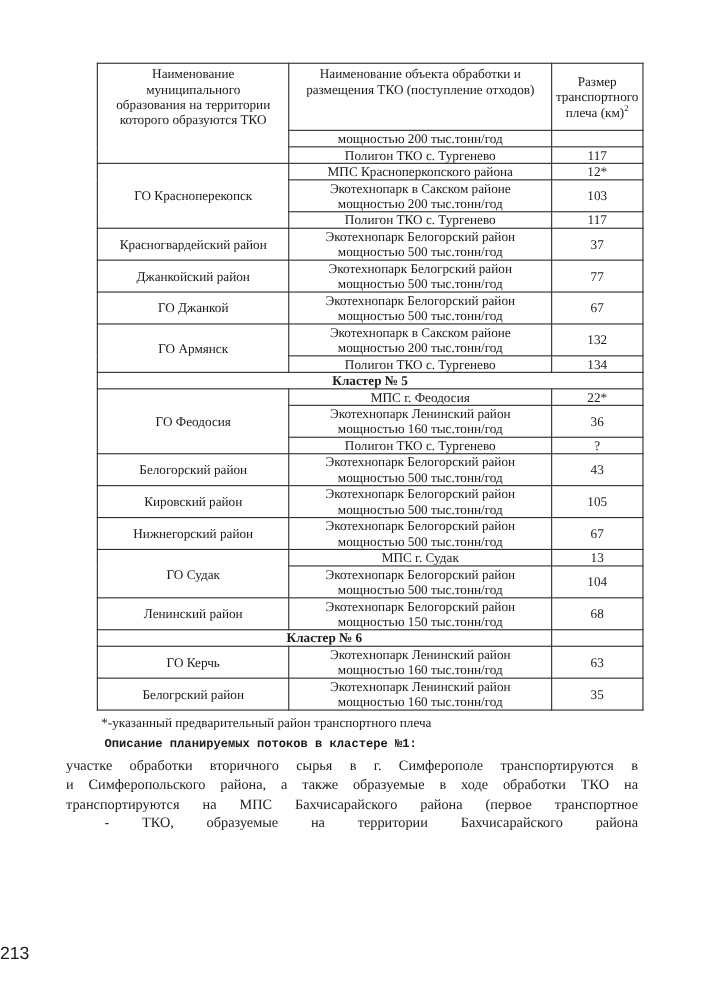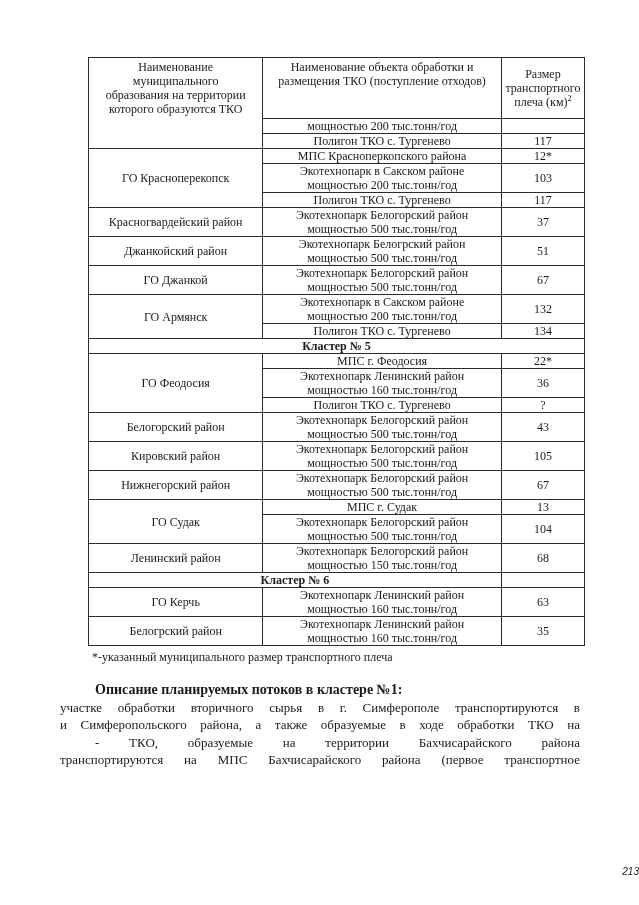--- a/index.html
+++ b/index.html
@@ -37,42 +37,42 @@
   td.va-t{vertical-align:top;padding-top:1px;}
   td.cluster{font-weight:bold;height:14px;}
   td.big{font-size:15px;line-height:17px;}
   sup{font-size:8px;line-height:0;}
   .footnote{
     margin-top:4px;
     margin-left:32px;
     font-size:12px;
   }
   .heading{
-    margin-top:16px;
+    margin-top:4px;
     font-weight:bold;
-    font-size:14px;
+    font-size:11px;
     line-height:17.5px;
     text-indent:35px;
+    font-family:Liberation Mono, monospace;
   }
   .pline{
     font-size:13px;
     line-height:17.5px;
     text-align:justify;
     text-align-last:justify;
   }
   .pline.first{text-indent:35px;}
   .pline.lastline{text-align-last:left;}
   .pagenum{
     position:absolute;
     bottom:28px;left:0;right:0;
-    text-align:right;
+    text-align:left;
     font-family:"Liberation Sans", sans-serif;
-    font-size:10px;
+    font-size:16px;
     color:#1a1a1a;
-    font-style:italic;
   }
 </style>
 </head>
 <body>
 
 <div class="content">
 
   <table class="tko">
     <colgroup>
         <col class="w1">
@@ -116,21 +116,21 @@
         <tr>
           <td class="c1 va-b">Красногвардейский район</td>
           <td class="c2">Экотехнопарк Белогорский район
 мощностью 500 тыс.тонн/год</td>
           <td class="c3">37</td>
         </tr>
         <tr>
           <td class="c1 va-b">Джанкойский район</td>
           <td class="c2">Экотехнопарк Белогрский район
 мощностью 500 тыс.тонн/год</td>
-          <td class="c3">51</td>
+          <td class="c3">77</td>
         </tr>
         <tr>
           <td class="c1">ГО Джанкой</td>
           <td class="c2">Экотехнопарк Белогорский район
 мощностью 500 тыс.тонн/год</td>
           <td class="c3">67</td>
         </tr>
         <tr>
           <td rowspan="2" class="c1">ГО Армянск</td>
           <td class="c2">Экотехнопарк в Сакском районе
@@ -204,30 +204,30 @@
         </tr>
         <tr>
           <td class="c1 va-b">Белогрский район</td>
           <td class="c2">Экотехнопарк Ленинский район
 мощностью 160 тыс.тонн/год</td>
           <td class="c3">35</td>
         </tr>
       </tbody>
   </table>
 
-  <div class="footnote">*-указанный муниципального размер транспортного плеча</div>
+  <div class="footnote">*-указанный предварительный район транспортного плеча</div>
 
   <div class="heading">Описание планируемых потоков в кластере №1:</div>
 
   <div id="paras">
       <div>
         <div class="pline">участке обработки вторичного сырья в г. Симферополе транспортируются в</div>
         <div class="pline">и Симферопольского района, а также образуемые в ходе обработки ТКО на</div>
       </div>
       <div>
+        <div class="pline">транспортируются на МПС Бахчисарайского района (первое транспортное</div>
         <div class="pline first">- ТКО, образуемые на территории Бахчисарайского района</div>
-        <div class="pline">транспортируются на МПС Бахчисарайского района (первое транспортное</div>
       </div>
     </div>
 
 </div>
 
 <div class="pagenum">213</div>
 
 </body></html>

